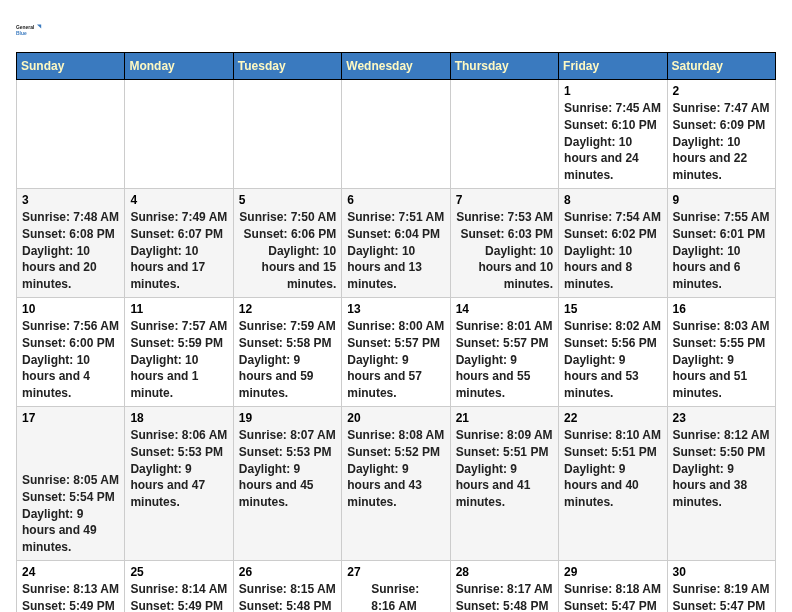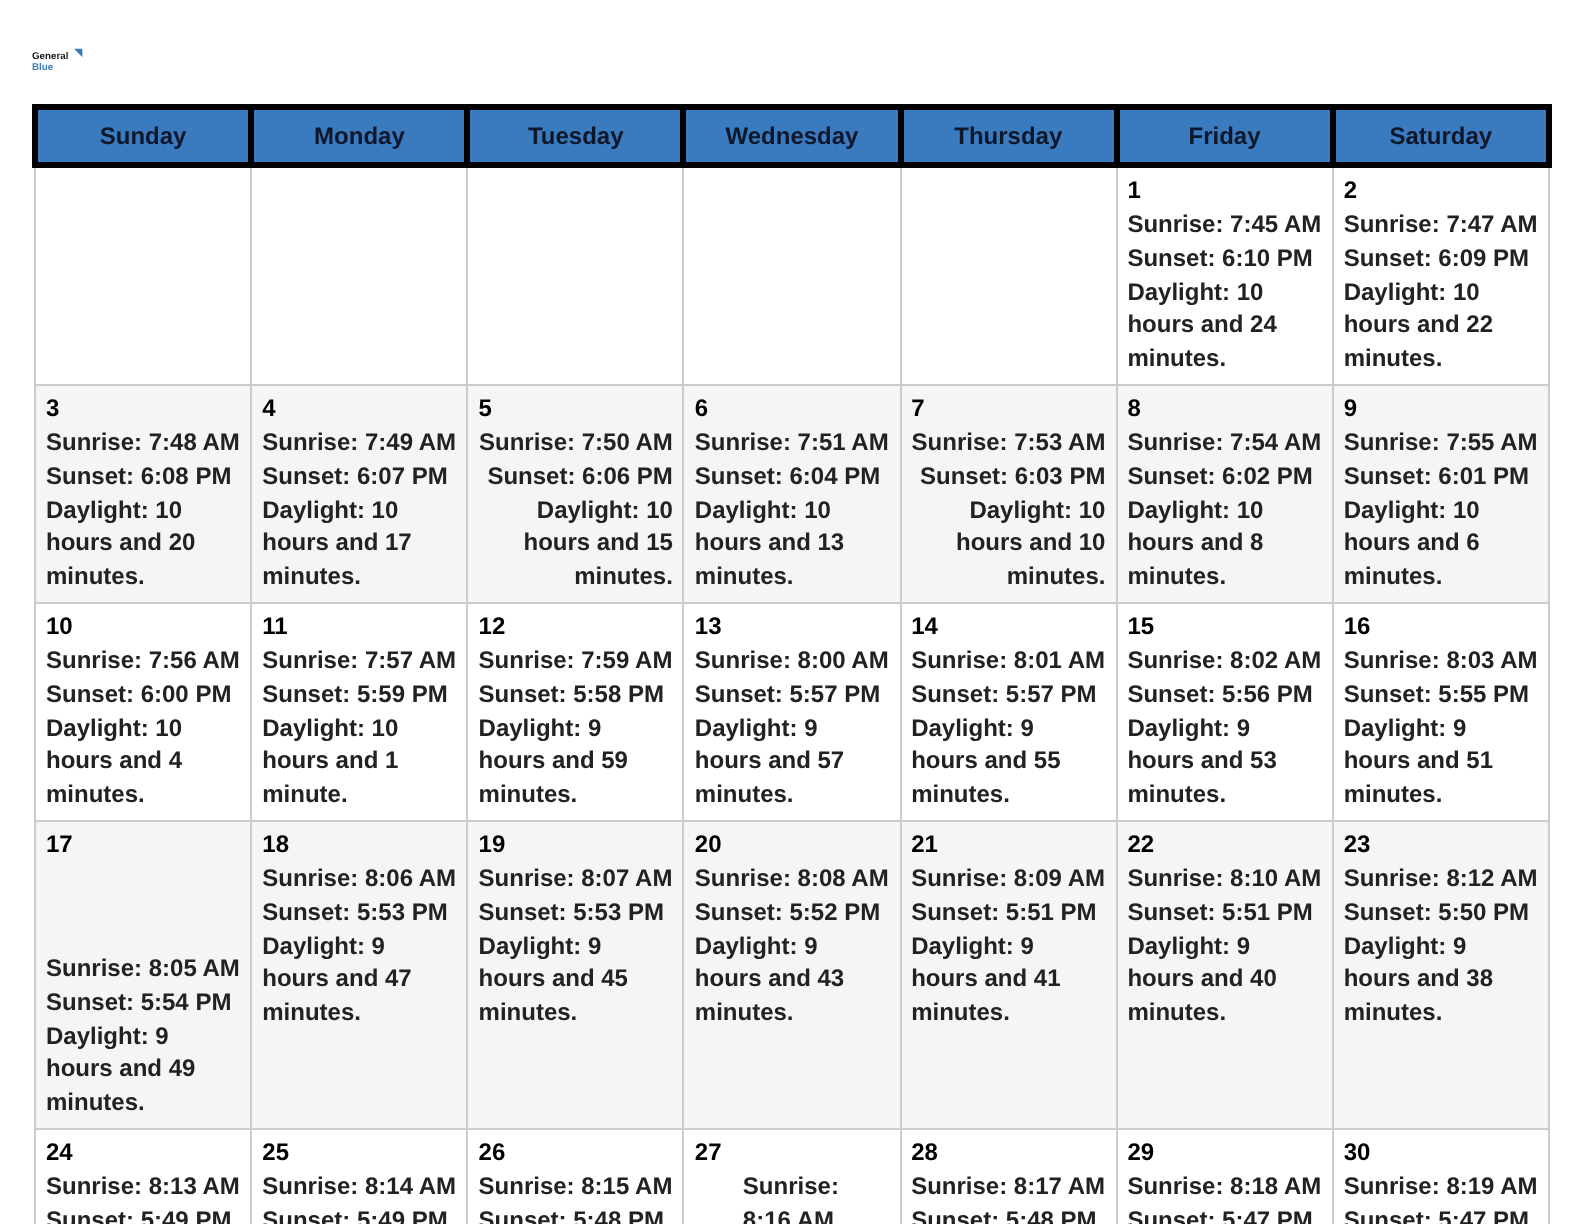--- a/index.html
+++ b/index.html
@@ -37,26 +37,26 @@
       font-size: 15px;
       color: #333;
     }
     table {
       width: 100%;
       border-collapse: collapse;
       font-size: 11px;
     }
     thead tr th {
       background: #3a7abf;
-      color: #0f172a;
+      color: #fef9c3;
       padding: 6px 4px;
-      text-align: center;
+      text-align: left;
       font-size: 12px;
       font-weight: bold;
-      border: 3px solid #000000;
+      border: 1px solid #000000;
     }
     tbody tr td {
       border: 1px solid #ccc;
       vertical-align: top;
       padding: 4px 5px;
       width: 14.28%;
       min-height: 70px;
       background: #fff;
     }
     tbody tr:nth-child(even) td {

